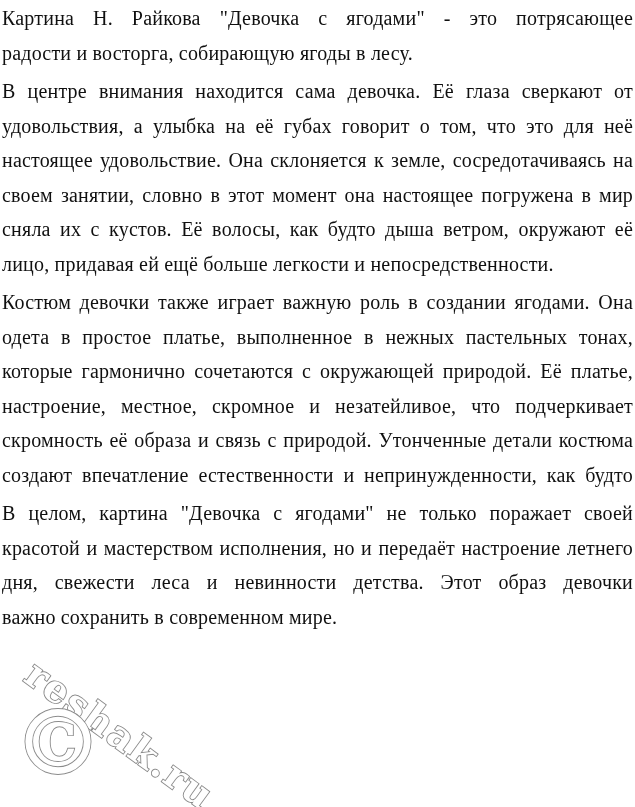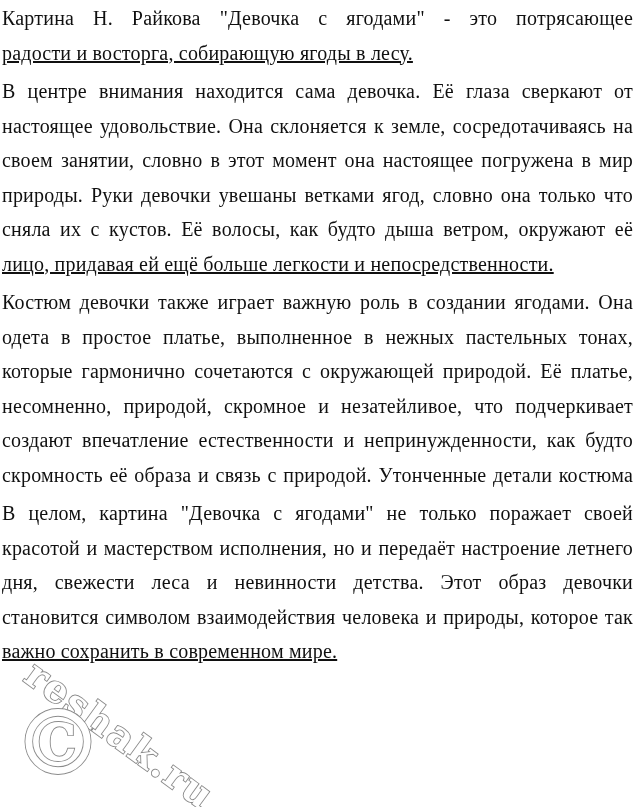--- a/index.html
+++ b/index.html
@@ -32,21 +32,20 @@
     display: block;
     font-size: 20px;
     line-height: 34.5px;
     text-align: justify;
     text-align-last: justify;
     white-space: nowrap;
     letter-spacing: 0.2px;
   }
   .line.last {
     text-align-last: left;
-    text-decoration: underline;
   }
   .watermark {
     position: absolute;
     left: 0;
     top: 628px;
     z-index: 0;
     pointer-events: none;
   }
   .watermark text {
     font-family: "DejaVu Serif", "Liberation Serif", serif;
@@ -66,38 +65,37 @@
 
   <div class="content">
 
     <p class="para">
       <span class="line">Картина Н. Райкова "Девочка с ягодами" - это потрясающее</span>
       <span class="line last">радости и восторга, собирающую ягоды в лесу.</span>
     </p>
 
     <p class="para">
       <span class="line">В центре внимания находится сама девочка. Её глаза сверкают от</span>
+      <span class="line">удовольствия, а улыбка на её губах говорит о том, что это для неё</span>
       <span class="line">настоящее удовольствие. Она склоняется к земле, сосредотачиваясь на</span>
       <span class="line">своем занятии, словно в этот момент она настоящее погружена в мир</span>
-      <span class="line">природы. Руки девочки увешаны ветками ягод, словно она только что</span>
       <span class="line">сняла их с кустов. Её волосы, как будто дыша ветром, окружают её</span>
       <span class="line last">лицо, придавая ей ещё больше легкости и непосредственности.</span>
     </p>
 
     <p class="para">
       <span class="line">Костюм девочки также играет важную роль в создании ягодами. Она</span>
       <span class="line">одета в простое платье, выполненное в нежных пастельных тонах,</span>
       <span class="line">которые гармонично сочетаются с окружающей природой. Её платье,</span>
-      <span class="line">несомненно, природой, скромное и незатейливое, что подчеркивает</span>
+      <span class="line">настроение, местное, скромное и незатейливое, что подчеркивает</span>
+      <span class="line">скромность её образа и связь с природой. Утонченные детали костюма</span>
       <span class="line">создают впечатление естественности и непринужденности, как будто</span>
-      <span class="line">скромность её образа и связь с природой. Утонченные детали костюма</span>
     </p>
 
     <p class="para">
       <span class="line">В целом, картина "Девочка с ягодами" не только поражает своей</span>
       <span class="line">красотой и мастерством исполнения, но и передаёт настроение летнего</span>
       <span class="line">дня, свежести леса и невинности детства. Этот образ девочки</span>
-      <span class="line">становится символом взаимодействия человека и природы, которое так</span>
       <span class="line last">важно сохранить в современном мире.</span>
     </p>
 
   </div>
 </div>
 
 </body></html>

